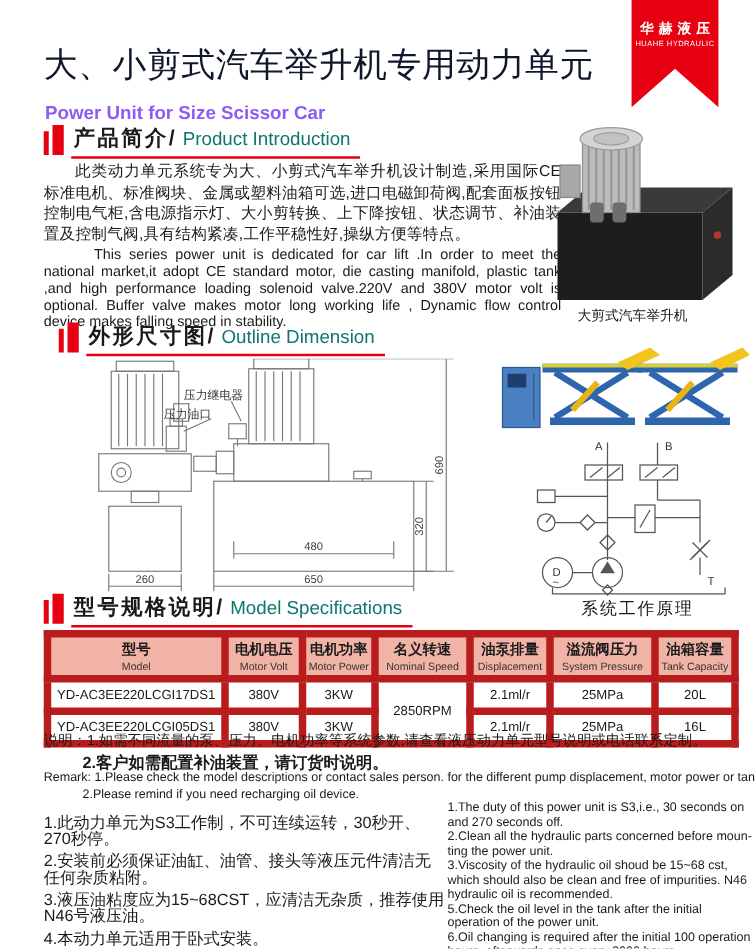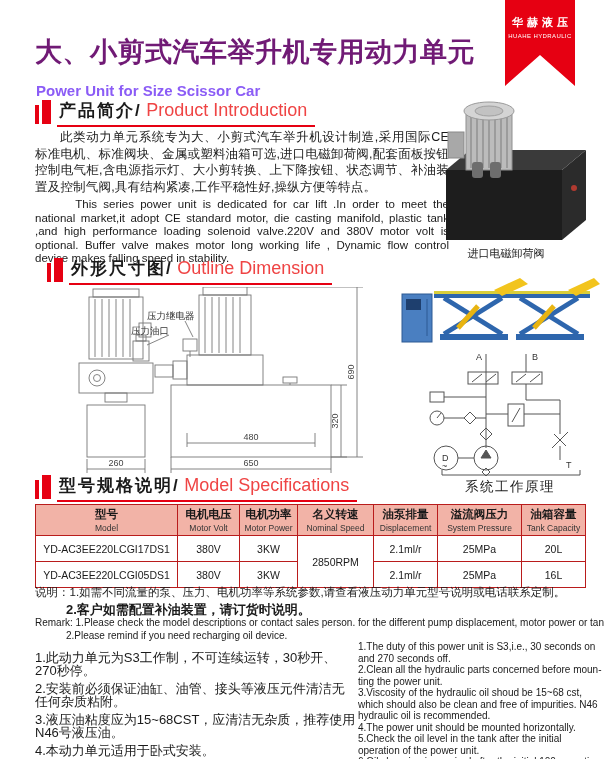--- a/index.html
+++ b/index.html
@@ -6,52 +6,52 @@
   html,body { background:#fff; }
   body { font-family:"Liberation Sans", sans-serif; color:#222; }
   .page { position:relative; width:604px; height:759px; background:#fff; overflow:hidden; }
 
   
   .ribbon { position:absolute; left:505px; top:0; width:70px; height:86px; background:#e60012;
             clip-path:polygon(0 0,100% 0,100% 100%,50% 64%,0 100%); text-align:center; }
   .ribbon .cn { margin-top:15px; color:#fff; font-size:11px; font-weight:bold; letter-spacing:4px; padding-left:4px; }
   .ribbon .en { color:#fff; font-size:6px; letter-spacing:0.4px; margin-top:3px; }
 
-  .main-title { position:absolute; left:35px; top:34px; font-size:27px; font-weight:bold; color:#701a75; letter-spacing:0.5px; white-space:nowrap; }
+  .main-title { position:absolute; left:35px; top:34px; font-size:27px; font-weight:normal; color:#0f172a; letter-spacing:0.5px; white-space:nowrap; }
   .sub-title  { position:absolute; left:36px; top:82px; font-size:15px; font-weight:bold; color:#8b5cf6; }
 
   
   .sec { position:absolute; display:flex; align-items:flex-start; }
   .bars { display:flex; align-items:flex-end; height:24px; margin-right:6px; margin-top:1px; }
   .bar-thin  { width:4px; height:19px; background:#e60012; margin-right:3px; }
   .bar-thick { width:9px; height:24px; background:#e60012; }
   .sec-text { border-bottom:2px solid #e60012; padding:0 8px 3px 2px; white-space:nowrap; }
   .sec-cn { font-size:17px; font-weight:bold; color:#1a1a1a; letter-spacing:2px; }
-  .sec-en { font-size:18px; color:#ef4444; }
+  .sec-en { font-size:15px; color:#0f766e; }
 
   
   .intro-cn { position:absolute; left:35px; top:129px; width:414px; font-size:12.5px; line-height:16.5px;
               color:#1a1a1a; text-align:justify; text-indent:2em; letter-spacing:0.2px; }
   .intro-en { position:absolute; left:35px; top:198px; width:414px; font-size:11.5px; line-height:13.5px;
               color:#1a1a1a; text-align:justify; text-indent:3.5em; }
 
   .unit-photo { position:absolute; left:426px; top:100px; }
   .unit-caption { position:absolute; left:416px; top:247px; width:180px; text-align:center;
                   font-size:11px; line-height:13px; color:#1a1a1a; }
 
   
   .outline-svg { position:absolute; left:35px; top:287px; }
   .lift-photo { position:absolute; left:398px; top:266px; }
   .schem-svg { position:absolute; left:420px; top:348px; }
   .schem-caption { position:absolute; left:418px; top:478px; width:184px; text-align:center;
                    font-size:13.5px; letter-spacing:1.5px; color:#1a1a1a; }
 
   
   .spec-table { position:absolute; left:35px; top:504px; width:550px; border-collapse:collapse; table-layout:fixed; }
-  .spec-table th, .spec-table td { border:1px solid #b91c1c; text-align:center; vertical-align:middle; }
+  .spec-table th, .spec-table td { border:6px solid #b91c1c; text-align:center; vertical-align:middle; }
   .spec-table th { background:#f2b3a7; height:31px; padding:2px 0; }
   .spec-table td { height:26px; font-size:10.5px; color:#1a1a1a; }
   .th-cn { display:block; font-size:11.5px; font-weight:bold; color:#1a1a1a; }
   .th-en { display:block; font-size:8.5px; font-weight:normal; color:#333; margin-top:1px; }
 
   .note-cn1 { position:absolute; left:35px; top:585px; font-size:11.5px; color:#1a1a1a; white-space:nowrap; }
   .note-cn2 { position:absolute; left:66px; top:601px; font-size:13px; color:#1a1a1a;font-weight:bold; }
   .note-en1 { position:absolute; left:35px; top:617px; font-size:10px; color:#1a1a1a; white-space:nowrap; }
   .note-en2 { position:absolute; left:66px; top:630px; font-size:10px; color:#1a1a1a; }
 
@@ -105,21 +105,21 @@
       <line x1="69" y1="14" x2="69" y2="68"></line>
         <line x1="75" y1="14" x2="75" y2="68"></line>
       <line x1="81" y1="14" x2="81" y2="68"></line>
     </g>
     <ellipse cx="63" cy="11" rx="25" ry="9" fill="#d4d4d4" stroke="#9a9a9a"></ellipse>
     <ellipse cx="63" cy="11" rx="14" ry="5" fill="#c2c2c2" stroke="#a0a0a0"></ellipse>
     <rect x="46" y="62" width="11" height="16" rx="3" fill="#6e6e6e"></rect>
     <rect x="64" y="62" width="11" height="16" rx="3" fill="#6e6e6e"></rect>
   </svg>
   <div class="unit-caption">
-    <div>进口电磁卸荷阀</div>
+    <div>大剪式汽车举升机</div>
   </div>
 
   <div class="sec" style="left:35px; top:257px;padding-left:12px;">
     <div class="bars">
         <div class="bar-thin"></div>
         <div class="bar-thick"></div>
       </div>
     <div class="sec-text"><span class="sec-cn">外形尺寸图/</span> <span class="sec-en">Outline Dimension</span></div>
   </div>
 
@@ -342,18 +342,17 @@
     <div class="it">2.安装前必须保证油缸、油管、接头等液压元件清洁无任何杂质粘附。</div>
     <div class="it">3.液压油粘度应为15~68CST，应清洁无杂质，推荐使用N46号液压油。</div>
     <div class="it">4.本动力单元适用于卧式安装。</div>
     <div class="it">5.首次启动运行系统后，应立即检查油箱中的油量是否充足。</div>
 
   </div>
   <div class="special-en">
     <div class="it">1.The duty of this power unit is S3,i.e., 30 seconds on and 270 seconds off.</div>
     <div class="it">2.Clean all the hydraulic parts concerned before moun-ting the power unit.</div>
     <div class="it">3.Viscosity of the hydraulic oil shoud be 15~68 cst, which should also be clean and free of impurities. N46 hydraulic oil is recommended.</div>
-    <div class="it">4.The power unit should be mounted horizontally.</div>
     <div class="it">5.Check the oil level in the tank after the initial operation of the power unit.</div>
     <div class="it">6.Oil changing is required after the initial 100 operation hours, afterwards once every 3000 hours.</div>
   </div>
 
 </div>
 
 </body></html>

